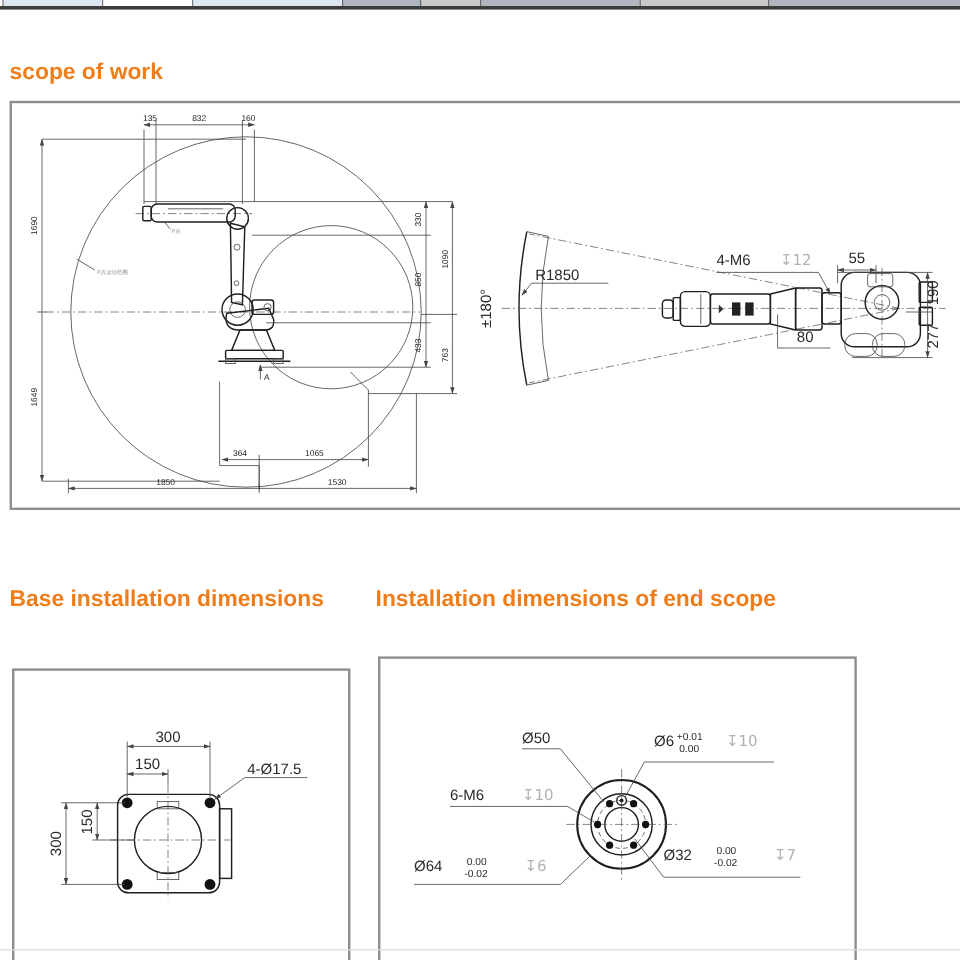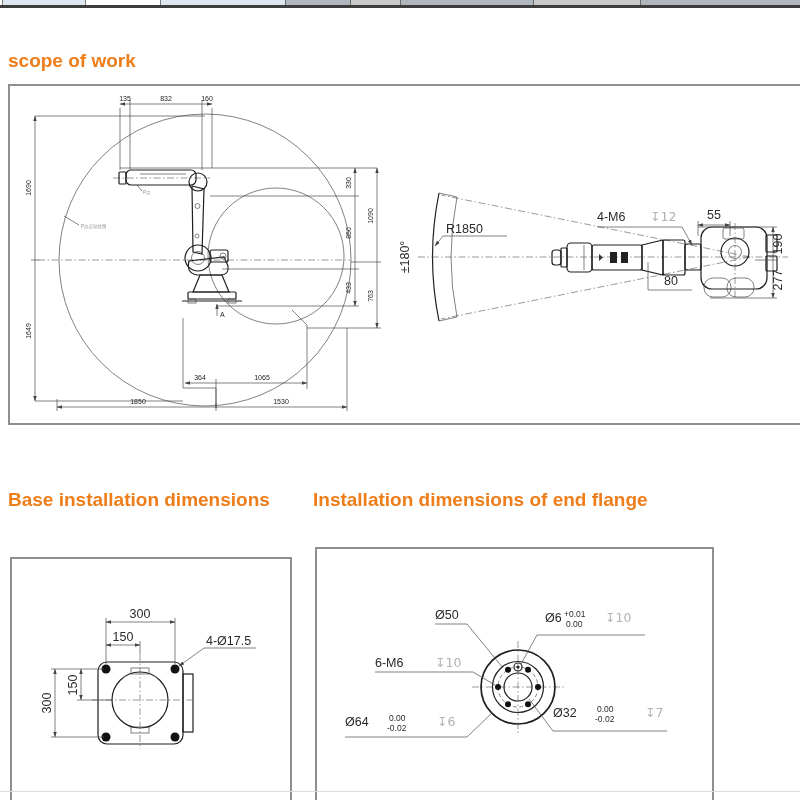--- a/index.html
+++ b/index.html
@@ -41,21 +41,21 @@
   <div class="cell" style="left:350px;width:50px;background:#ffffff;"></div>
   <div class="cell" style="left:400px;width:133px;background:#dde7f2;"></div>
   <div class="cell" style="left:533px;width:107px;background:#ffffff;"></div>
   <div class="cell" style="left:640px;width:160px;background:#dde7f2;"></div>
   <div class="shade"></div>
   <div class="botline"></div>
 </div>
 
 <div class="abs heading" style="left:8px;top:50px;">scope of work</div>
 <div class="abs heading" style="left:8px;top:489px;">Base installation dimensions</div>
-<div class="abs heading" style="left:313px;top:489px;">Installation dimensions of end flange</div>
+<div class="abs heading" style="left:313px;top:489px;">Installation dimensions of end scope</div>
 
 <div class="abs dbox" style="left:8px;top:84px;width:800px;height:337px;">
 <svg width="790" height="337" viewBox="0 0 790 337">
   <defs>
     <marker id="ar" markerWidth="9" markerHeight="8" refX="7.5" refY="4" orient="auto-start-reverse">
       <path d="M0,1.4 L8,4 L0,6.6 z" fill="#444"></path>
     </marker>
   </defs>
 
   <g>

